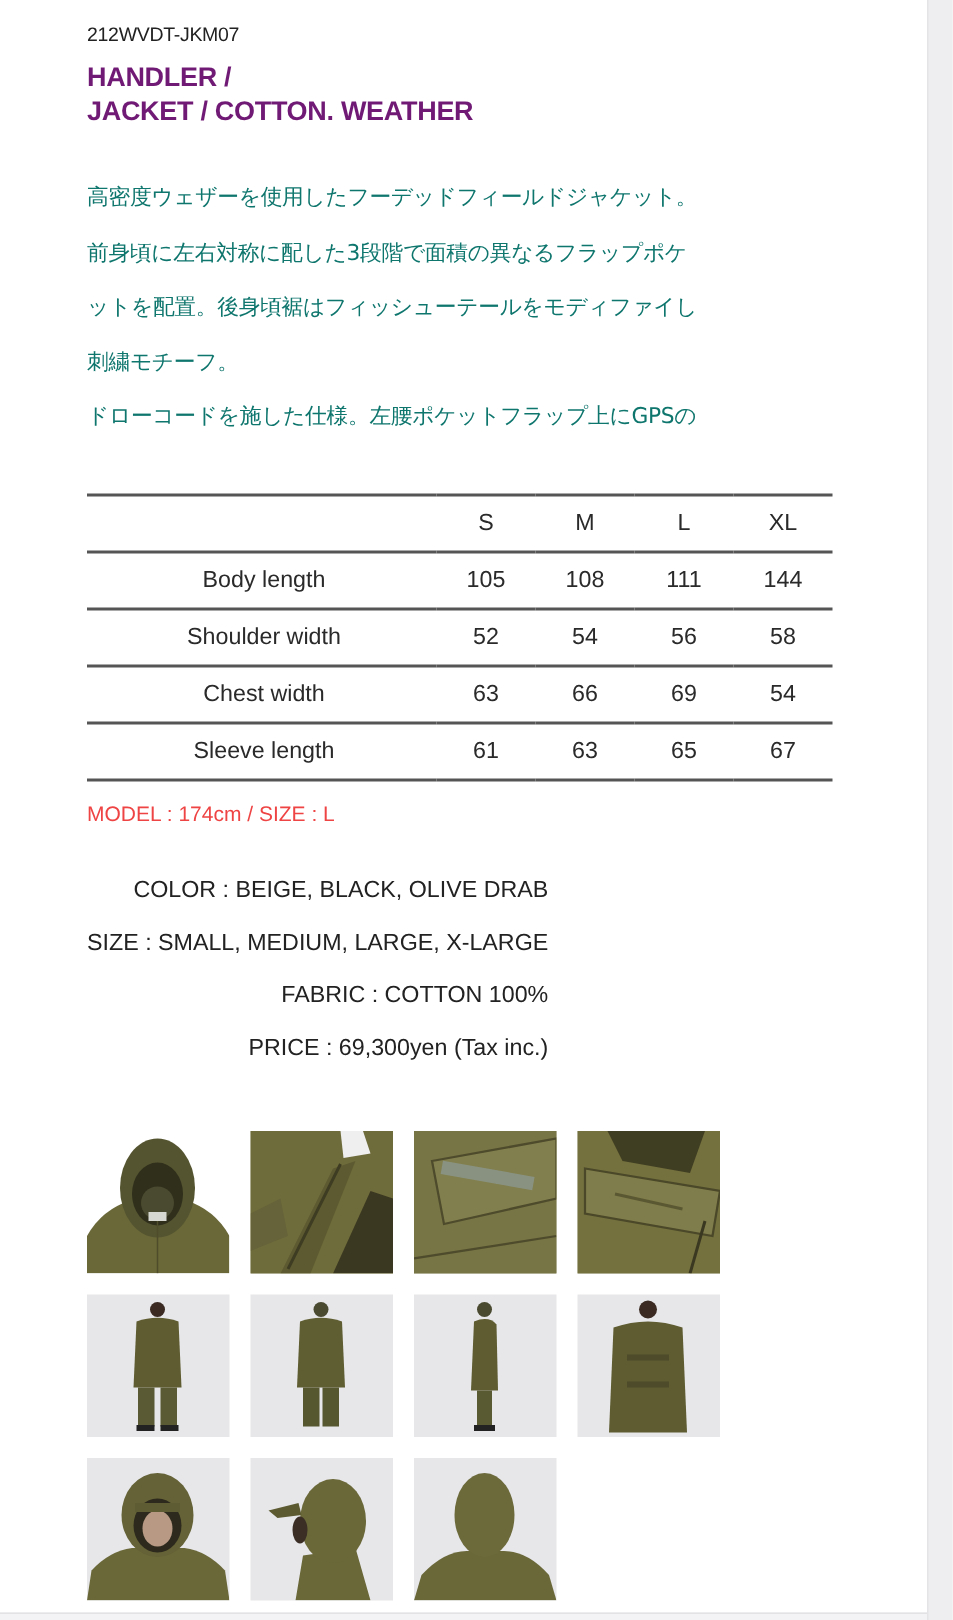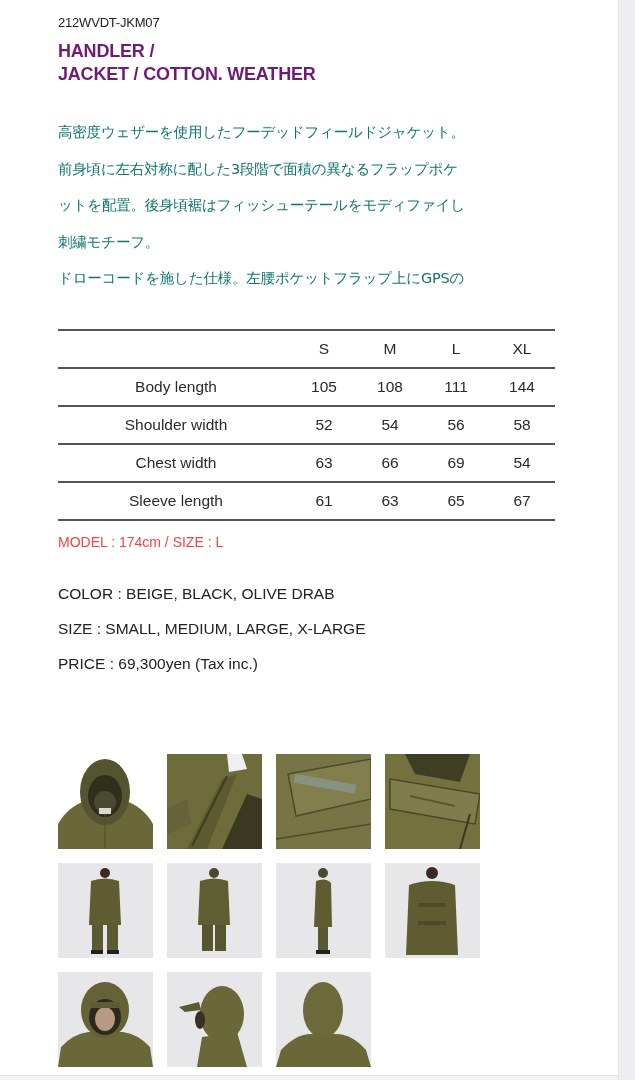--- a/index.html
+++ b/index.html
@@ -33,21 +33,21 @@
     position: absolute; left: 58px; top: 329px; width: 497px;
     border-collapse: collapse; font-size: 15.5px; color: #2a2a2a;
   }
   table.size td, table.size th { height: 36px; padding: 0; font-weight: normal; }
   table.size thead tr { border-top: 2px solid #555; }
   table.size tr { border-bottom: 2px solid #555; }
   table.size th.lbl, table.size td.lbl { text-align: center; padding-left: 3px; width: 230px; }
   table.size th.c, table.size td.c { text-align: center; width: 66px; }
   .model { position: absolute; left: 58px; top: 534px; font-size: 14px; color: #ef4444; }
   .specs { position: absolute; left: 58px; top: 585px; font-size: 15.5px; color: #222; }
-  .specs div { height: 35px; }
+  .specs div { height: 35px; text-align: right; }
   .gallery { position: absolute; left: 58px; top: 754px; }
   .thumb { position: absolute; width: 95px; height: 95px; overflow: hidden; }
   .thumb.studio { background: #e7e7ea; }
   .thumb.white { background: #ffffff; }
   .thumb.fabric { background: #73703f; }
   svg { display: block; }
 </style>
 </head>
 <body>
 
@@ -107,20 +107,21 @@
         <td class="c">67</td>
       </tr>
     </tbody>
   </table>
 
   <div class="model">MODEL : 174cm / SIZE : L</div>
 
   <div class="specs">
     <div>COLOR : BEIGE, BLACK, OLIVE DRAB</div>
     <div>SIZE : SMALL, MEDIUM, LARGE, X-LARGE</div>
+    <div>FABRIC : COTTON 100%</div>
     <div>PRICE : 69,300yen (Tax inc.)</div>
   </div>
 
   <div class="gallery">
 
     <div class="thumb white" style="left:0;top:0;">
       <svg width="95" height="95" viewBox="0 0 95 95">
         <path d="M0 95 L0 70 Q10 52 30 46 L65 46 Q85 52 95 70 L95 95 Z" fill="#6a6839"></path>
         <ellipse cx="47" cy="38" rx="25" ry="33" fill="#545430"></ellipse>
         <ellipse cx="47" cy="42" rx="17" ry="21" fill="#2f2f1c"></ellipse>

